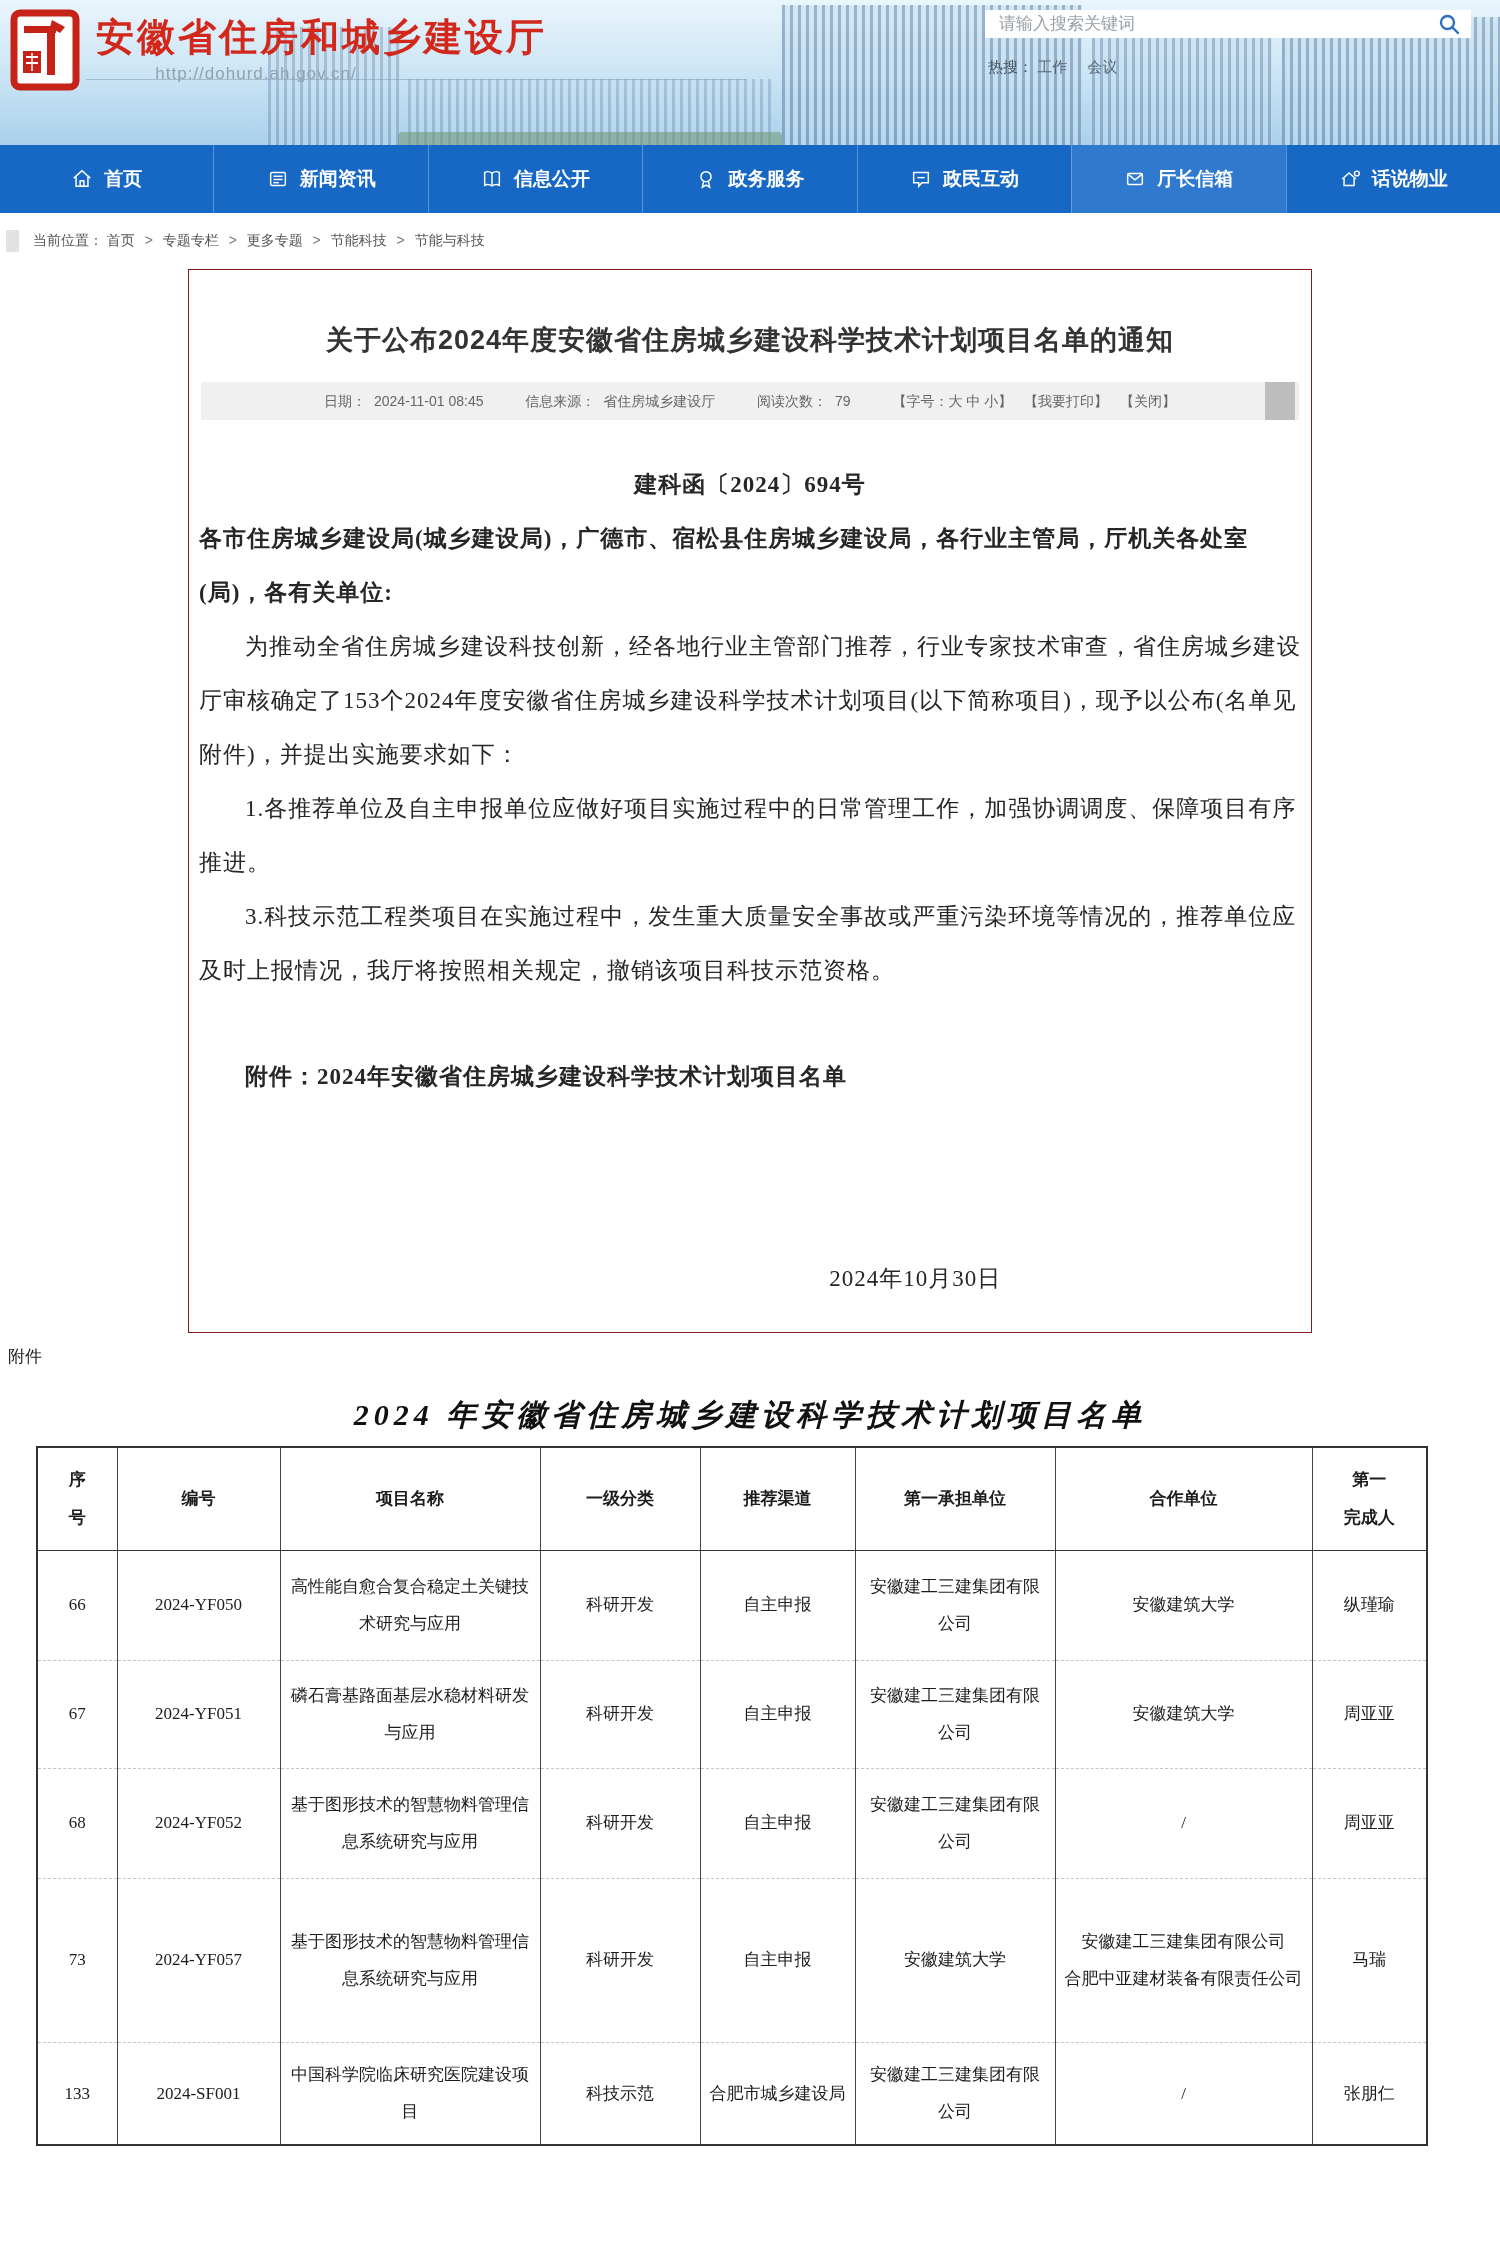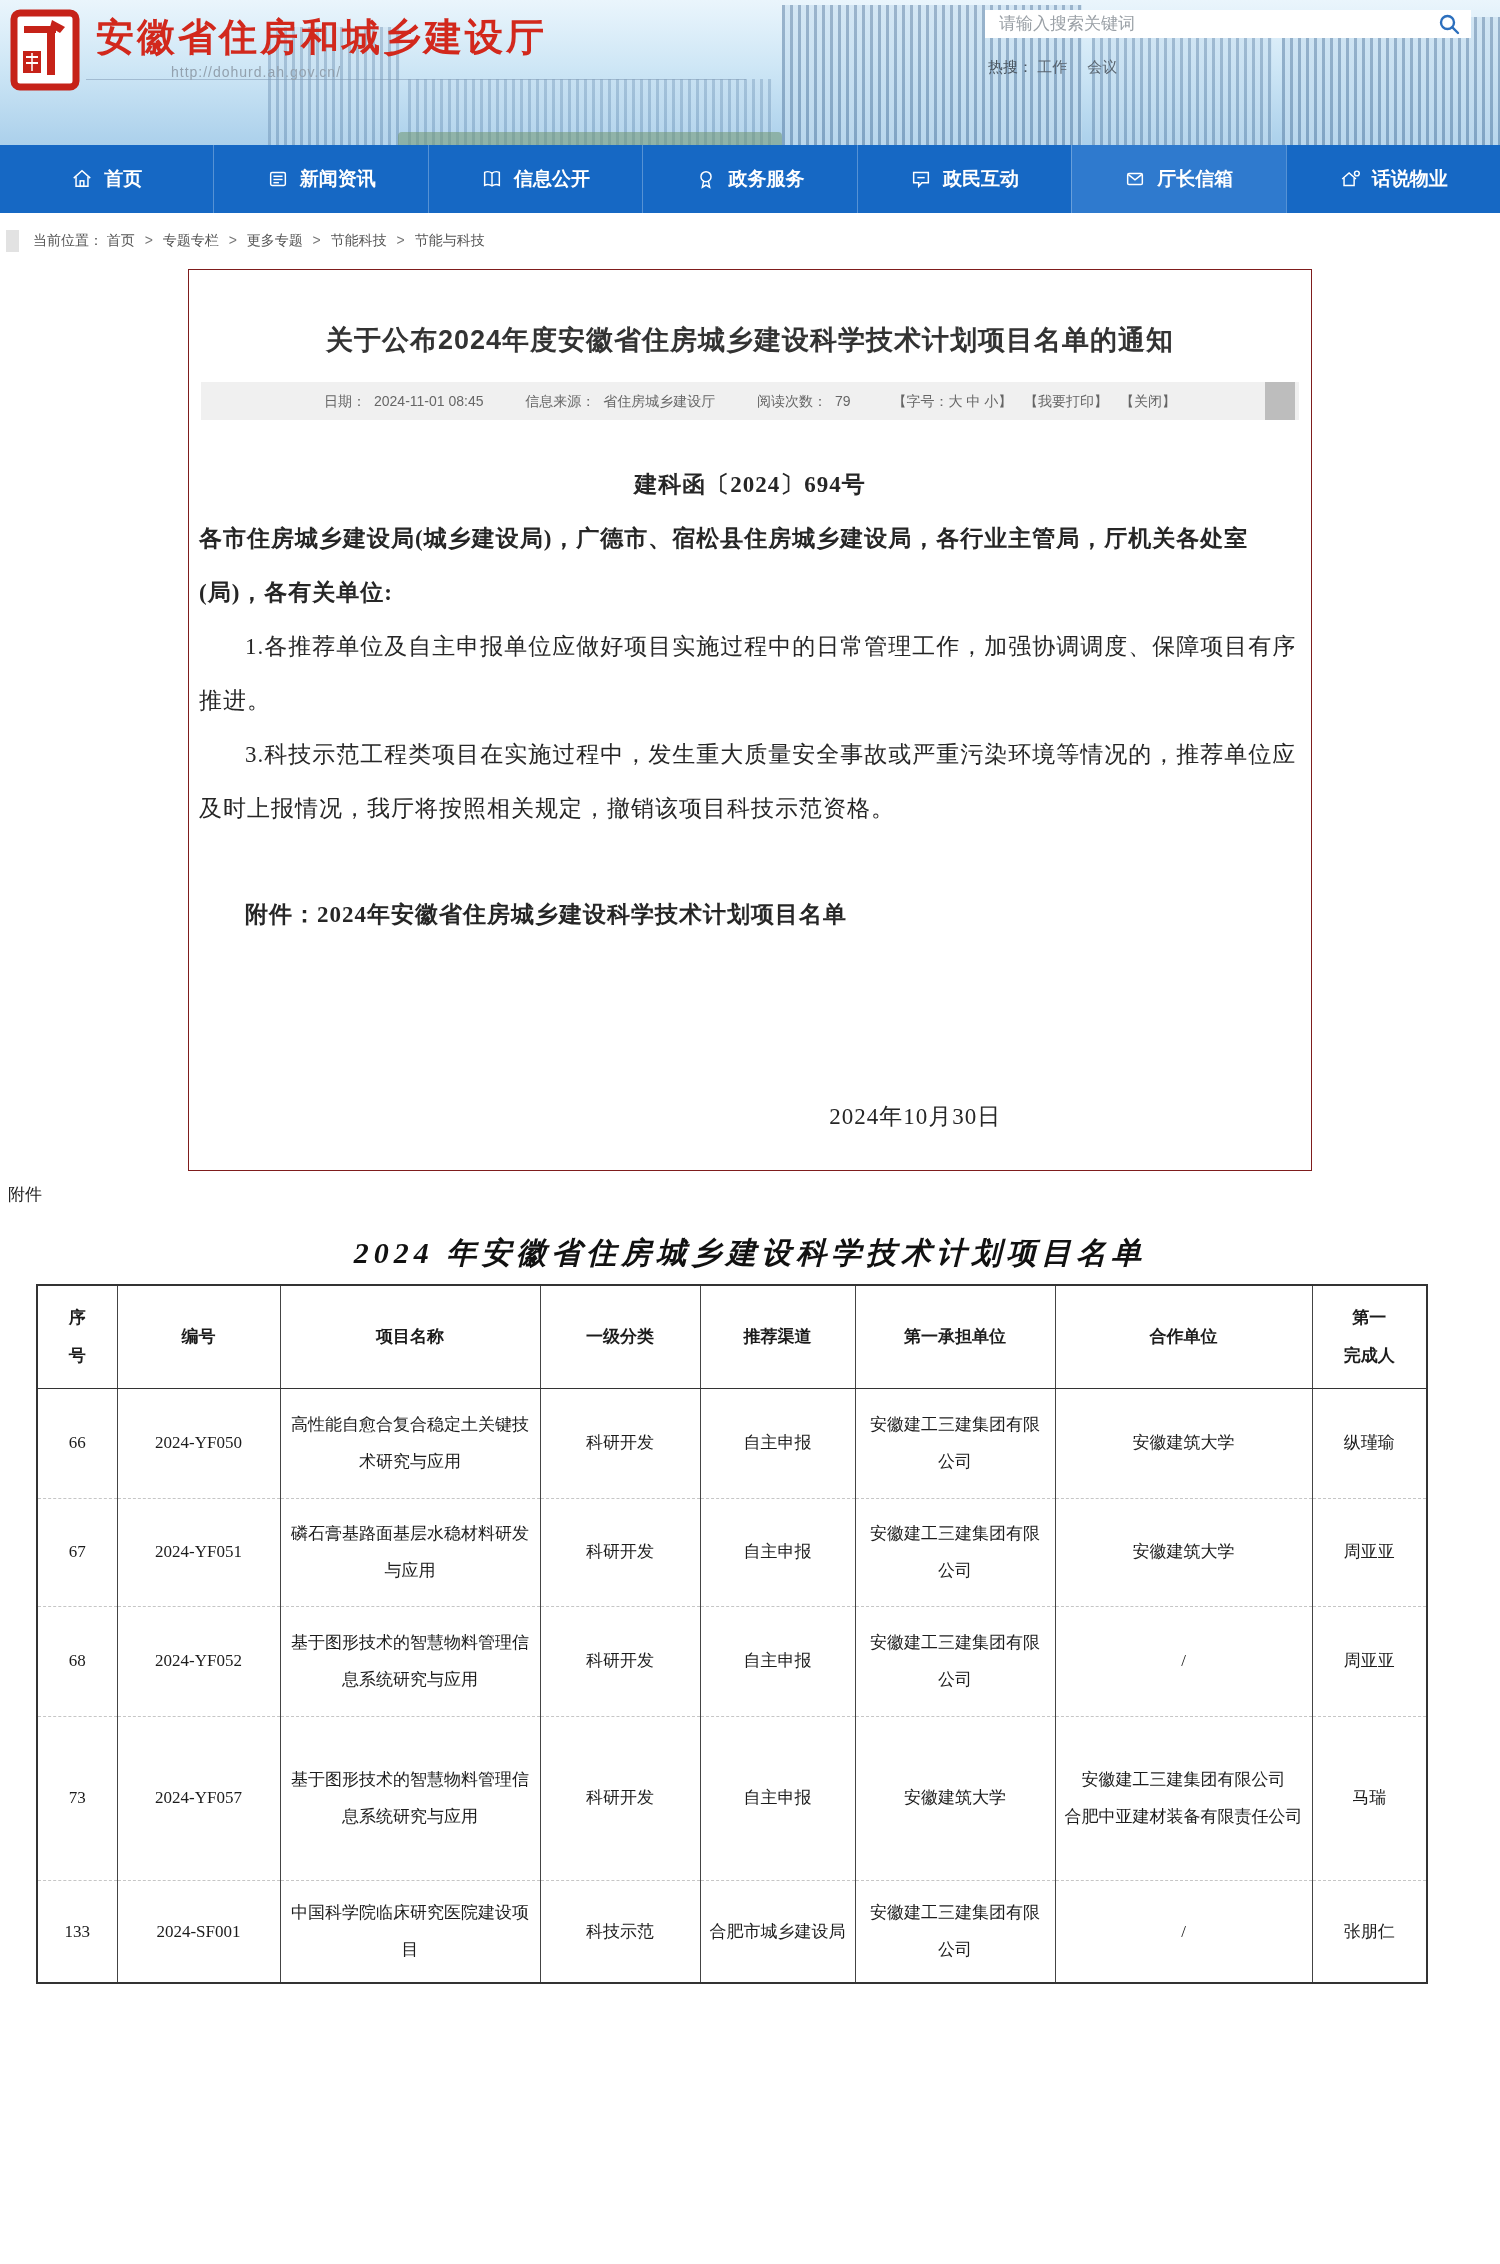--- a/index.html
+++ b/index.html
@@ -25,21 +25,21 @@
     background:rgba(113,152,113,.55); border-radius:4px 4px 0 0; }
   .logo { position:absolute; left:10px; top:9px; width:70px; height:82px; z-index:3; }
   .site-title {
     position:absolute; left:96px; top:12px; z-index:3;
     font-size:38px; font-weight:bold; color:#d2281c; letter-spacing:3px;
   }
   .url-rule { position:absolute; left:86px; top:79px; width:660px; height:1px;
     background:rgba(130,155,180,.55); z-index:2; }
   .site-url {
     position:absolute; left:96px; top:64px; width:320px; text-align:center; z-index:3;
-    font-size:14px; color:#93a1ae; letter-spacing:1px;
+    font-size:17px; color:#93a1ae; letter-spacing:1px;
   }
   .search-wrap { position:absolute; left:985px; top:10px; width:486px; height:28px;
     background:#ffffff; z-index:4; display:flex; align-items:center; }
   .search-wrap input {
     flex:1; height:100%; border:none; outline:none; padding:0 14px;
     font-size:17px; color:#333; background:transparent;
     font-family:"Liberation Sans","DejaVu Sans",sans-serif;
   }
   .search-wrap input::placeholder { color:#9aa0a6; }
   .search-btn { width:44px; height:100%; border:none; background:transparent; cursor:pointer;
@@ -238,20 +238,21 @@
     <span class="meta-gap"></span>
     <span class="meta-btn">【字号：大 中 小】</span>
     <span class="meta-btn">【我要打印】</span>
     <span class="meta-btn">【关闭】</span>
     <span class="share-square"></span>
   </div>
 
   <div class="article-body">
     <p class="doc-number">建科函〔2024〕694号</p>
     <p class="recipients">各市住房城乡建设局(城乡建设局)，广德市、宿松县住房城乡建设局，各行业主管局，厅机关各处室(局)，各有关单位:</p>
+    <p class="indent">为推动全省住房城乡建设科技创新，经各地行业主管部门推荐，行业专家技术审查，省住房城乡建设厅审核确定了153个2024年度安徽省住房城乡建设科学技术计划项目(以下简称项目)，现予以公布(名单见附件)，并提出实施要求如下：</p>
     <p class="indent">1.各推荐单位及自主申报单位应做好项目实施过程中的日常管理工作，加强协调调度、保障项目有序推进。</p>
     <p class="indent">3.科技示范工程类项目在实施过程中，发生重大质量安全事故或严重污染环境等情况的，推荐单位应及时上报情况，我厅将按照相关规定，撤销该项目科技示范资格。</p>
     <p class="attach-line">附件：2024年安徽省住房城乡建设科学技术计划项目名单</p>
     <p class="sign-date">2024年10月30日</p>
   </div>
 </main>
 
 <section class="attachment">
   <div class="attach-label">附件</div>
   <h2 class="table-title">2024 年安徽省住房城乡建设科学技术计划项目名单</h2>

